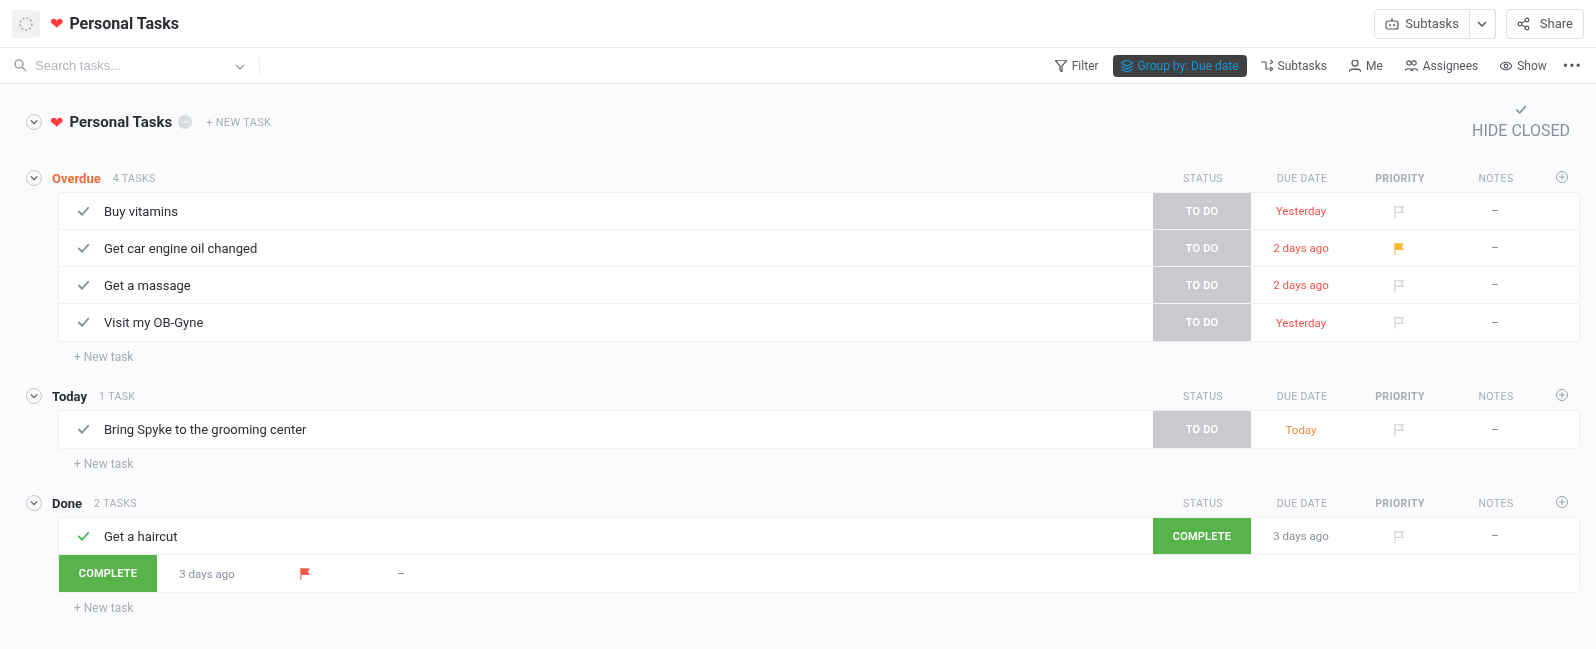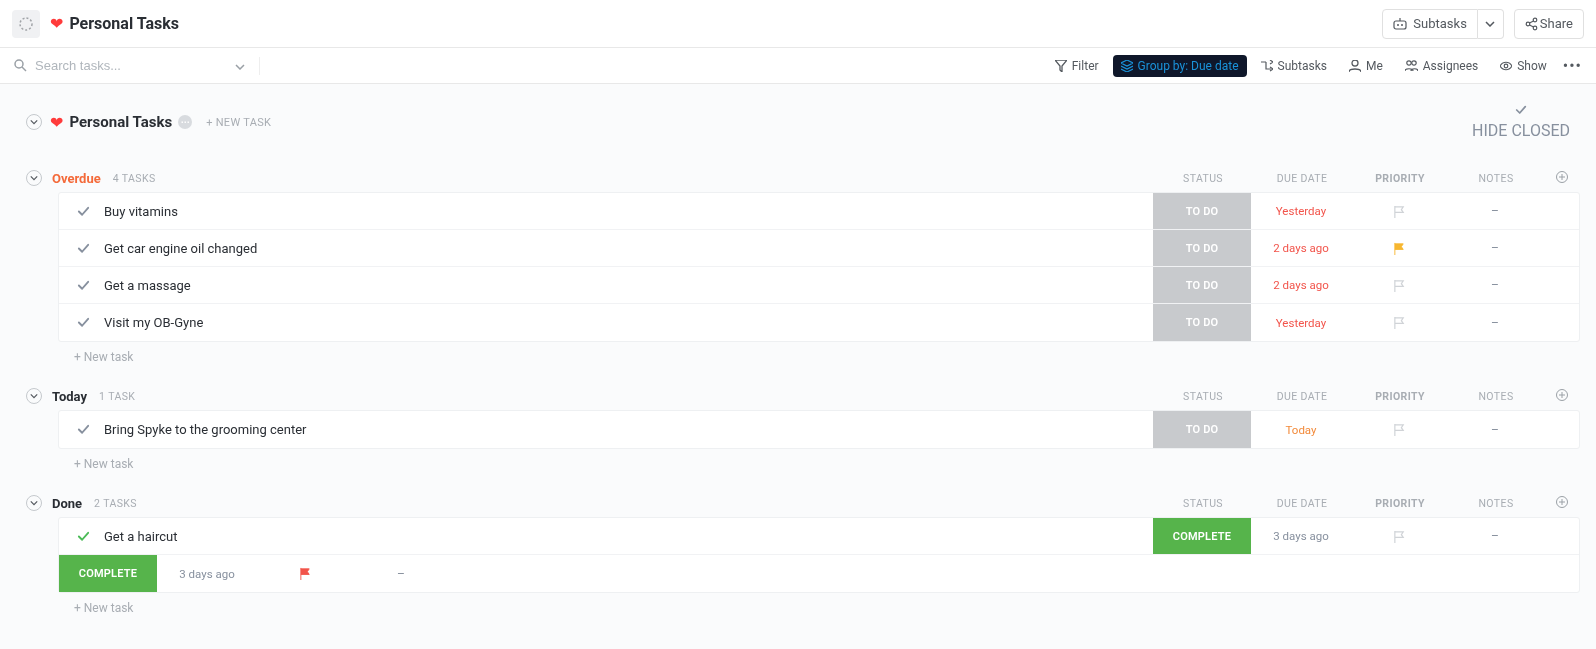--- a/index.html
+++ b/index.html
@@ -14,31 +14,31 @@
   .tabs { display: flex; align-items: stretch; height: 48px; }
   .tab { display: flex; align-items: center; gap: 7px; padding: 0 14px; cursor: pointer; font-size: 13px; color: #54595f; border-left:1px solid #eee; position:relative;}
   .tab.active { color: #1da1f2; }
   .tab.active::after { content:""; position:absolute; left:0; right:0; bottom:-1px; height:2px; background:#1da1f2;}
   .tab svg { width:14px; height:14px; }
   .add-view { display:flex; align-items:center; gap:6px; padding:0 14px; color:#87909e; cursor:pointer; border-left:1px solid #eee;}
   .spacer { flex:1; }
   .automate-btn { display:flex; align-items:center; gap:6px; border:1px solid #e0e0e0; border-radius:4px; height:30px; padding:0 10px; color:#54595f; cursor:pointer;}
   .automate-split { border:1px solid #e0e0e0; border-left:none; border-radius:0 4px 4px 0; height:30px; width:26px; display:flex; align-items:center; justify-content:center; cursor:pointer; margin-right:10px;}
   .automate-btn { border-radius:4px 0 0 4px;}
-  .share-btn { display:flex; align-items:center; gap:2px; border:1px solid #e0e0e0; border-radius:4px; height:30px; padding:0 10px; color:#54595f; cursor:pointer;justify-content:space-between;}
+  .share-btn { display:flex; align-items:center; gap:10px; border:1px solid #e0e0e0; border-radius:4px; height:30px; padding:0 10px; color:#54595f; cursor:pointer;justify-content:space-between;}
   
   
   .filter-bar { display:flex; align-items:center; height:36px; padding:0 14px; border-bottom:1px solid #e8e8e8; font-size:12px;}
   .search-wrap { display:flex; align-items:center; gap:8px; color:#9aa0a6; }
   .search-wrap input { border:none; outline:none; font-size:13px; width:160px; color:#333;}
   .search-wrap input::placeholder{ color:#b0b6bc;}
   .search-caret { margin-left:40px; color:#9aa0a6; cursor:pointer;}
   .search-divider{ width:1px; height:18px; background:#eee; margin-left:14px;}
   .fb-item { display:flex; align-items:center; gap:5px; padding:4px 8px; border-radius:4px; cursor:pointer; color:#54595f; margin-left:6px;}
-  .fb-item.active { background:#0f172a; color:#1a92d9;}
+  .fb-item.active { background:#404040; color:#1a92d9;}
   .more-dots { font-size:16px; letter-spacing:1px; cursor:pointer; padding-left:8px;}
   
   
   .content { background:#fafbfc; padding:12px 16px 40px; min-height:560px;}
   .list-header { display:flex; align-items:center; padding:8px 10px;}
   .collapse-circle { width:16px; height:16px; border-radius:50%; border:1px solid #c5c9cd; display:flex; align-items:center; justify-content:center; margin-right:8px; cursor:pointer;}
   .collapse-circle svg{ width:8px; height:8px; fill:#9aa0a6;}
   .lh-title { font-weight:700; font-size:15px; color:#2a2e34; display:flex; align-items:center; gap:4px;}
   .info-icon { width:14px; height:14px; border-radius:50%; background:#d8dbdf; display:inline-flex; align-items:center; justify-content:center; color:#fff; font-size:9px; font-weight:700; margin-left:6px;}
   .new-task-top { margin-left:14px; color:#a8adb3; font-size:11px; letter-spacing:.3px; cursor:pointer;}

